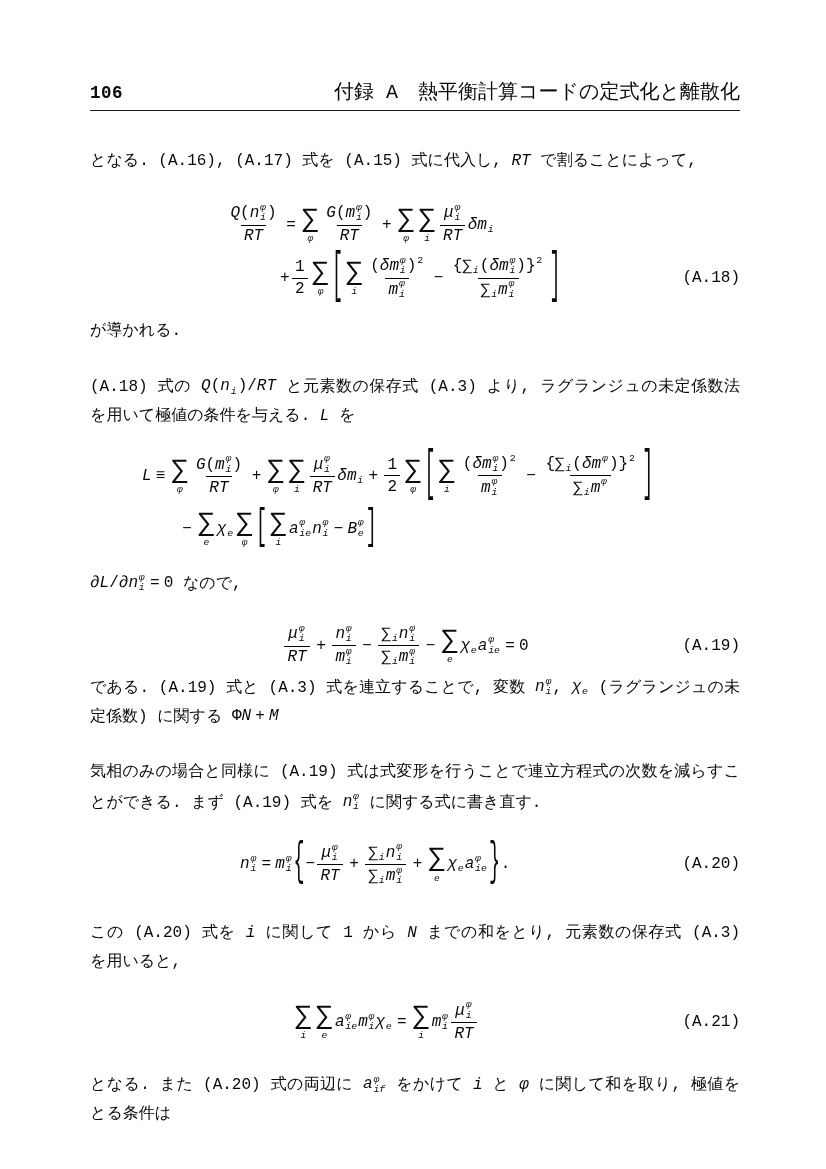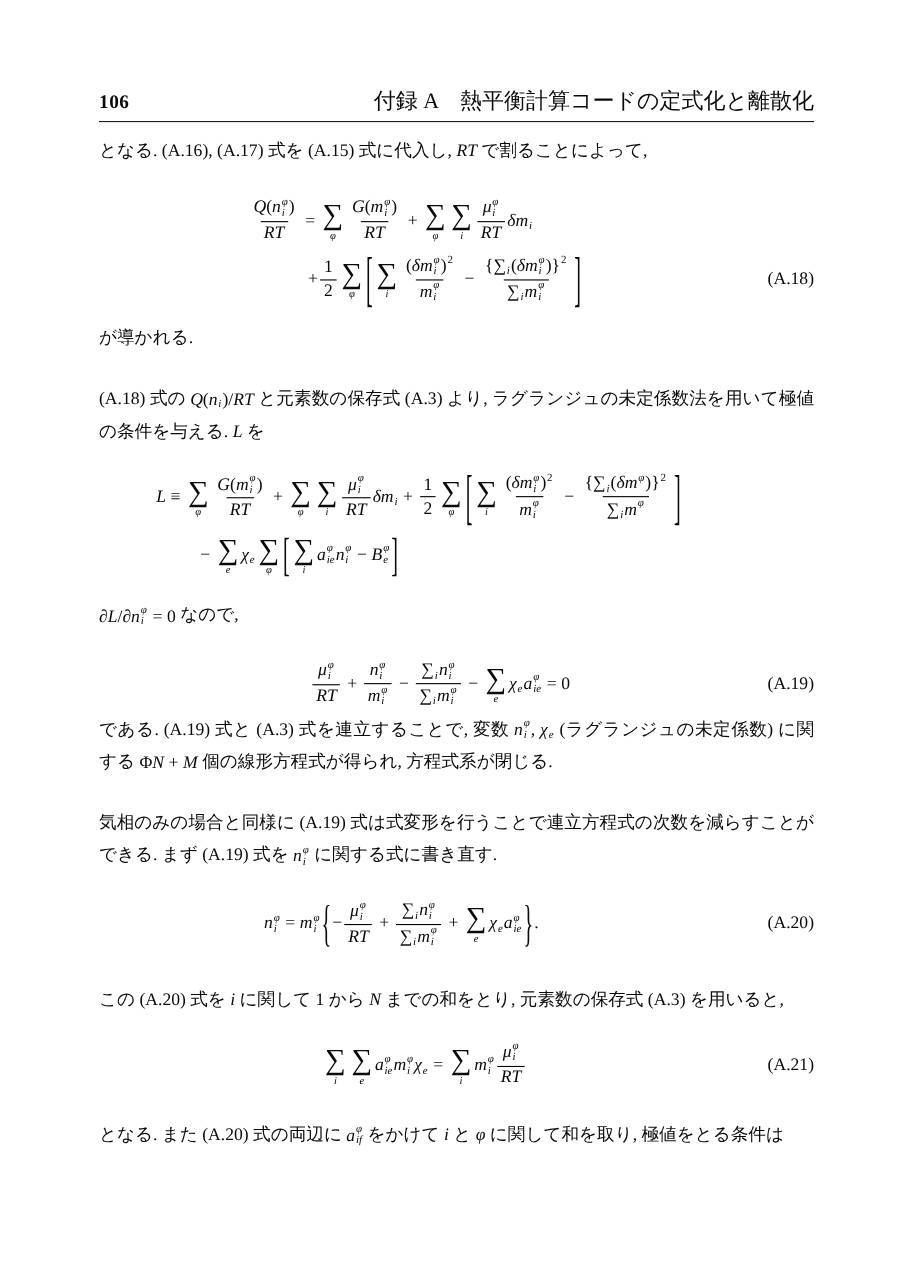--- a/index.html
+++ b/index.html
@@ -1,18 +1,18 @@
 <!DOCTYPE html>
 <html><head>
 <meta charset="utf-8">
 <style>
   html,body{margin:0;padding:0;background:#ffffff;}
   .page{
     position:relative;width:755px;height:1169px;background:#fff;overflow:hidden;
-    font-family:Liberation Serif, serif;color:#0a0a0a;font-size:16px;
+    font-family:Liberation Mono, monospace;color:#0a0a0a;font-size:16px;
   }
   .inner{position:absolute;left:90px;top:78px;width:650px;}
   .header{display:flex;justify-content:space-between;align-items:baseline;
     border-bottom:1.4px solid #1a1a1a;padding-bottom:5px;}
   .pagenum{font-weight:bold;font-size:17.5px;letter-spacing:.5px;}
   .htitle{font-size:20px;}
   .para{margin:24px 0 0;line-height:1.82;text-align:justify;}
   .para .mrow{vertical-align:middle;}
   
   .mrow{display:inline-flex;align-items:center;}
@@ -37,21 +37,21 @@
 </head>
 <body>
 
 <div class="page">
   <div class="inner">
     <div class="header">
       <span class="pagenum">106</span>
       <span class="htitle">付録 A　熱平衡計算コードの定式化と離散化</span>
     </div>
     <div>
-        <p class="para" style="margin-top: 12px;"><span class="jp">となる. </span><span class="mn">(A.16), (A.17) </span><span class="jp">式を </span><span class="mn">(A.15) </span><span class="jp">式に代入し, </span><span class="mi">RT</span><span class="jp"> で割ることによって,</span></p>
+        <p class="para" style="margin-top: 36px;"><span class="jp">となる. </span><span class="mn">(A.16), (A.17) </span><span class="jp">式を </span><span class="mn">(A.15) </span><span class="jp">式に代入し, </span><span class="mi">RT</span><span class="jp"> で割ることによって,</span></p>
         <div class="eqblock" style="margin-top: 26px;">
           <div class="eqline" style="padding-left: 135px;">
             <span class="mrow">
               <span class="mfrac">
                 <span class="fnum">
                   <span class="mrow">
                     <span class="mi">Q</span>
                     <span class="mn">(</span>
                     <span class="mrow">
                       <span class="mi">n</span>
@@ -594,21 +594,21 @@
             <span class="mi">χ</span>
             <span class="msc">
               <span class="ssup"></span>
               <span class="ssub"><span class="mi">e</span></span>
             </span>
           </span><span class="jp"> (ラグランジュの未定係数) に関する </span><span class="mrow">
             <span class="mn">Φ</span>
             <span class="mi">N</span>
             <span class="mo">+</span>
             <span class="mi">M</span>
-          </span><span class="jp"> 個の線形方程式が得られ, 方程式系が閉じる.</span></p>
+          </span></p>
         <p class="para" style="margin-top: 26px;"><span class="jp">気相のみの場合と同様に </span><span class="mn">(A.19) </span><span class="jp">式は式変形を行うことで連立方程式の次数を減らすことができる. まず </span><span class="mn">(A.19) </span><span class="jp">式を </span><span class="mrow">
             <span class="mi">n</span>
             <span class="msc">
               <span class="ssup"><span class="mi">φ</span></span>
               <span class="ssub"><span class="mi">i</span></span>
             </span>
           </span><span class="jp"> に関する式に書き直す.</span></p>
         <div class="eqblock" style="margin-top: 24px;">
           <div class="eqline" style="padding-left: 150px;">
             <span class="mrow">

